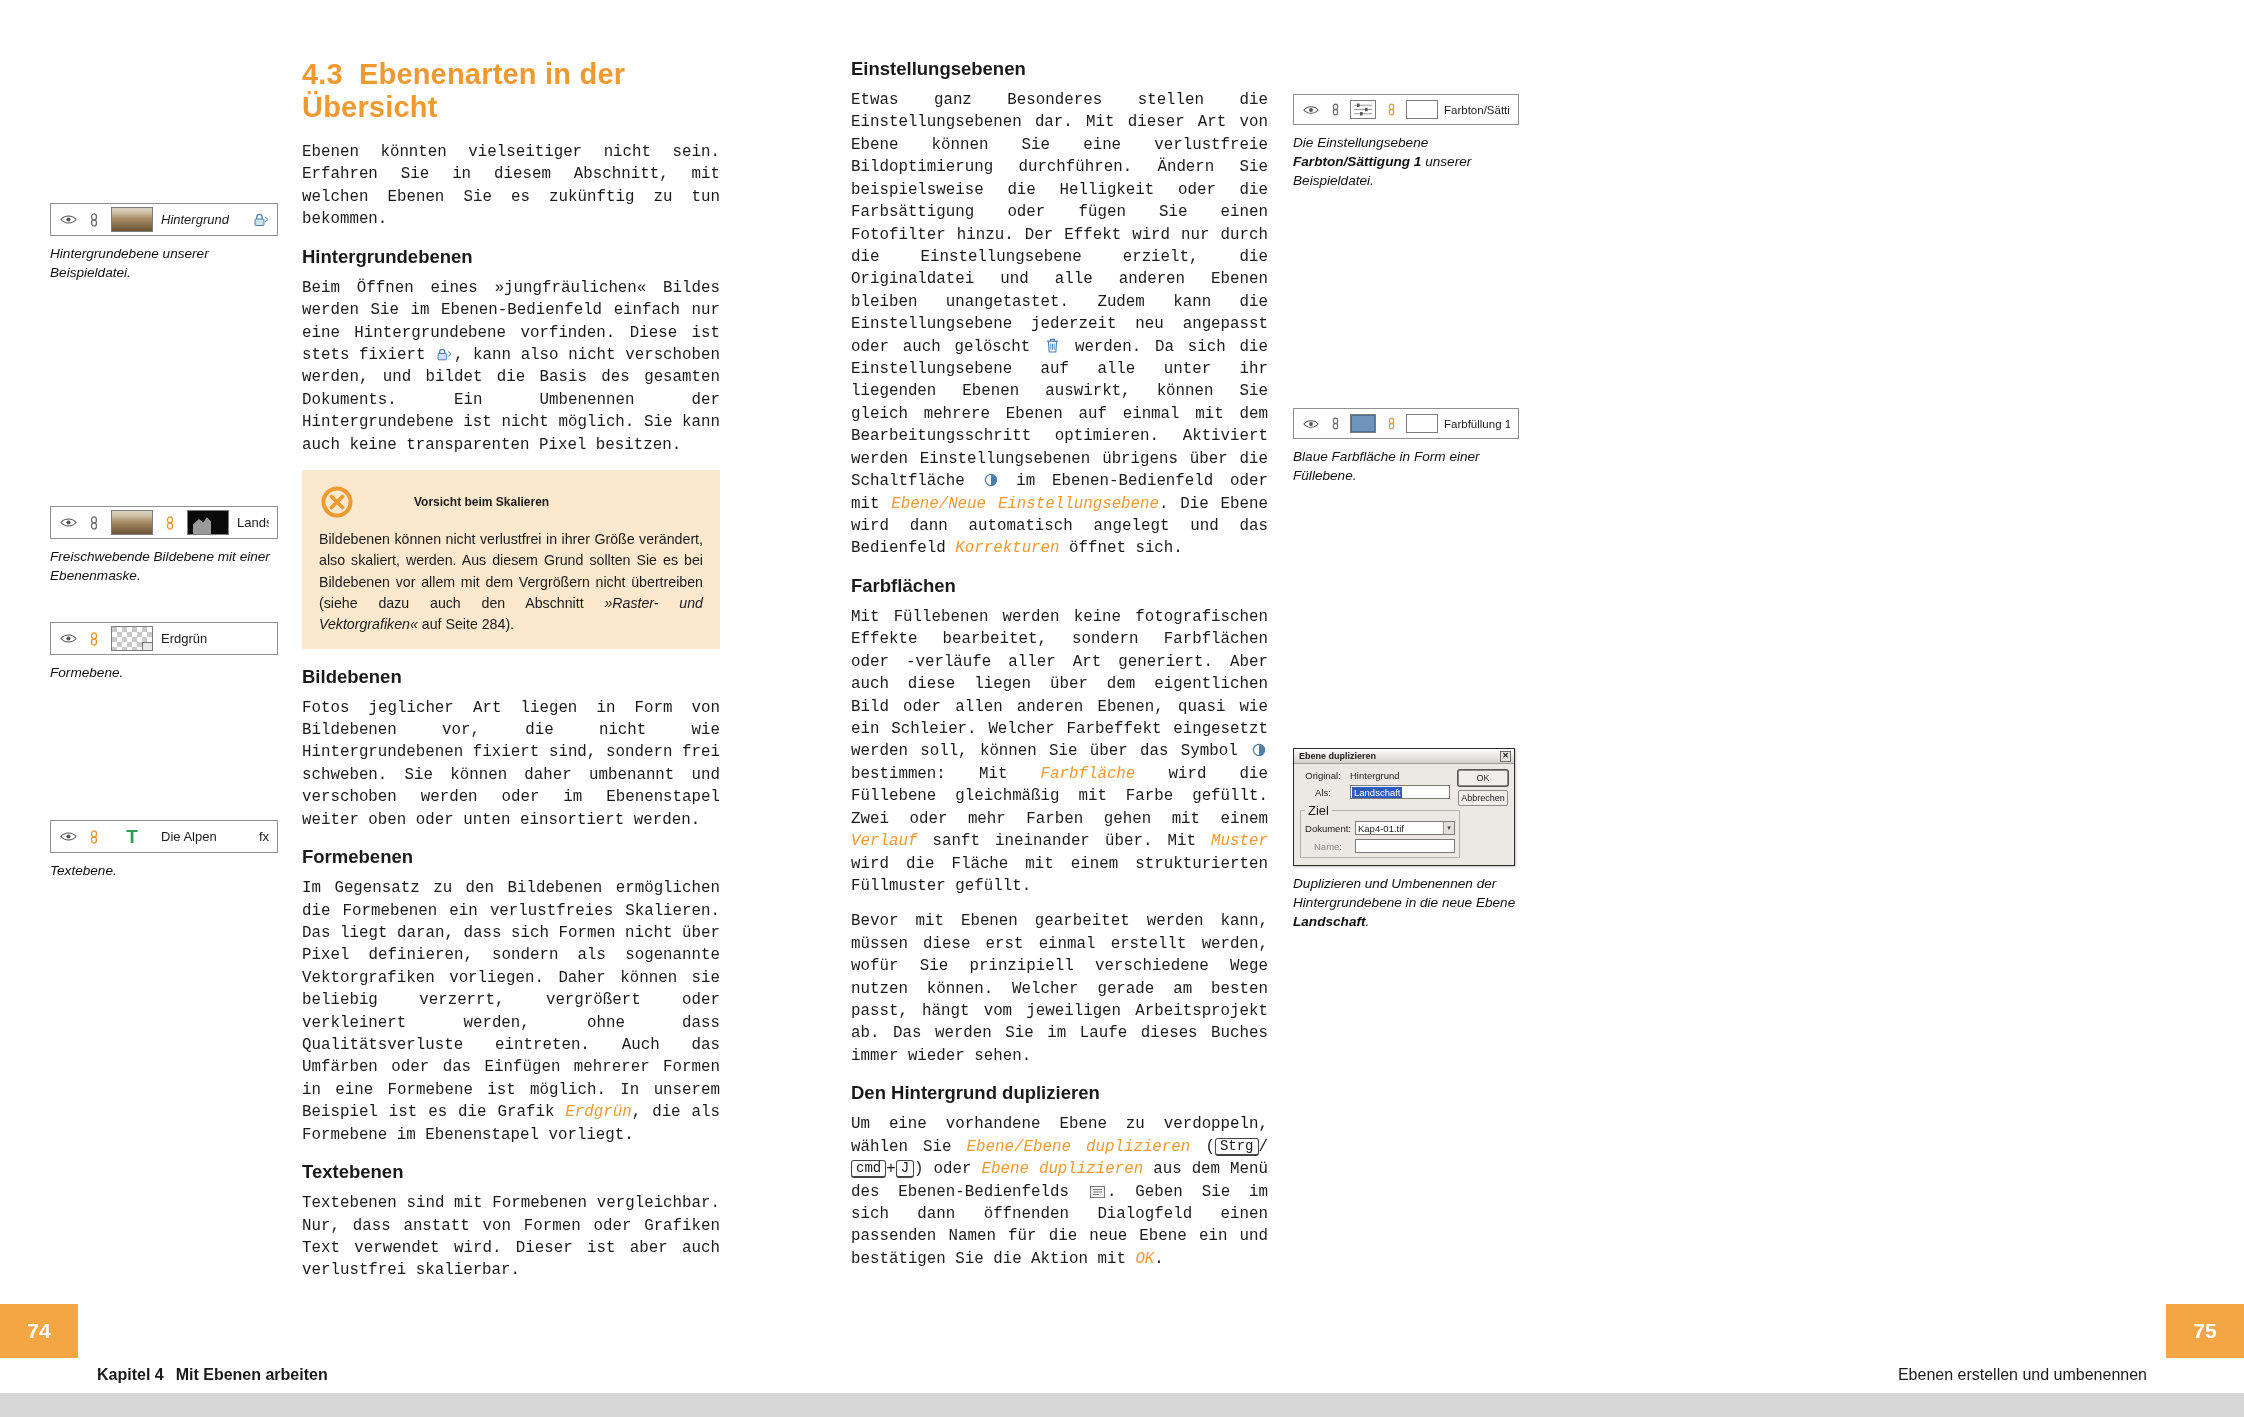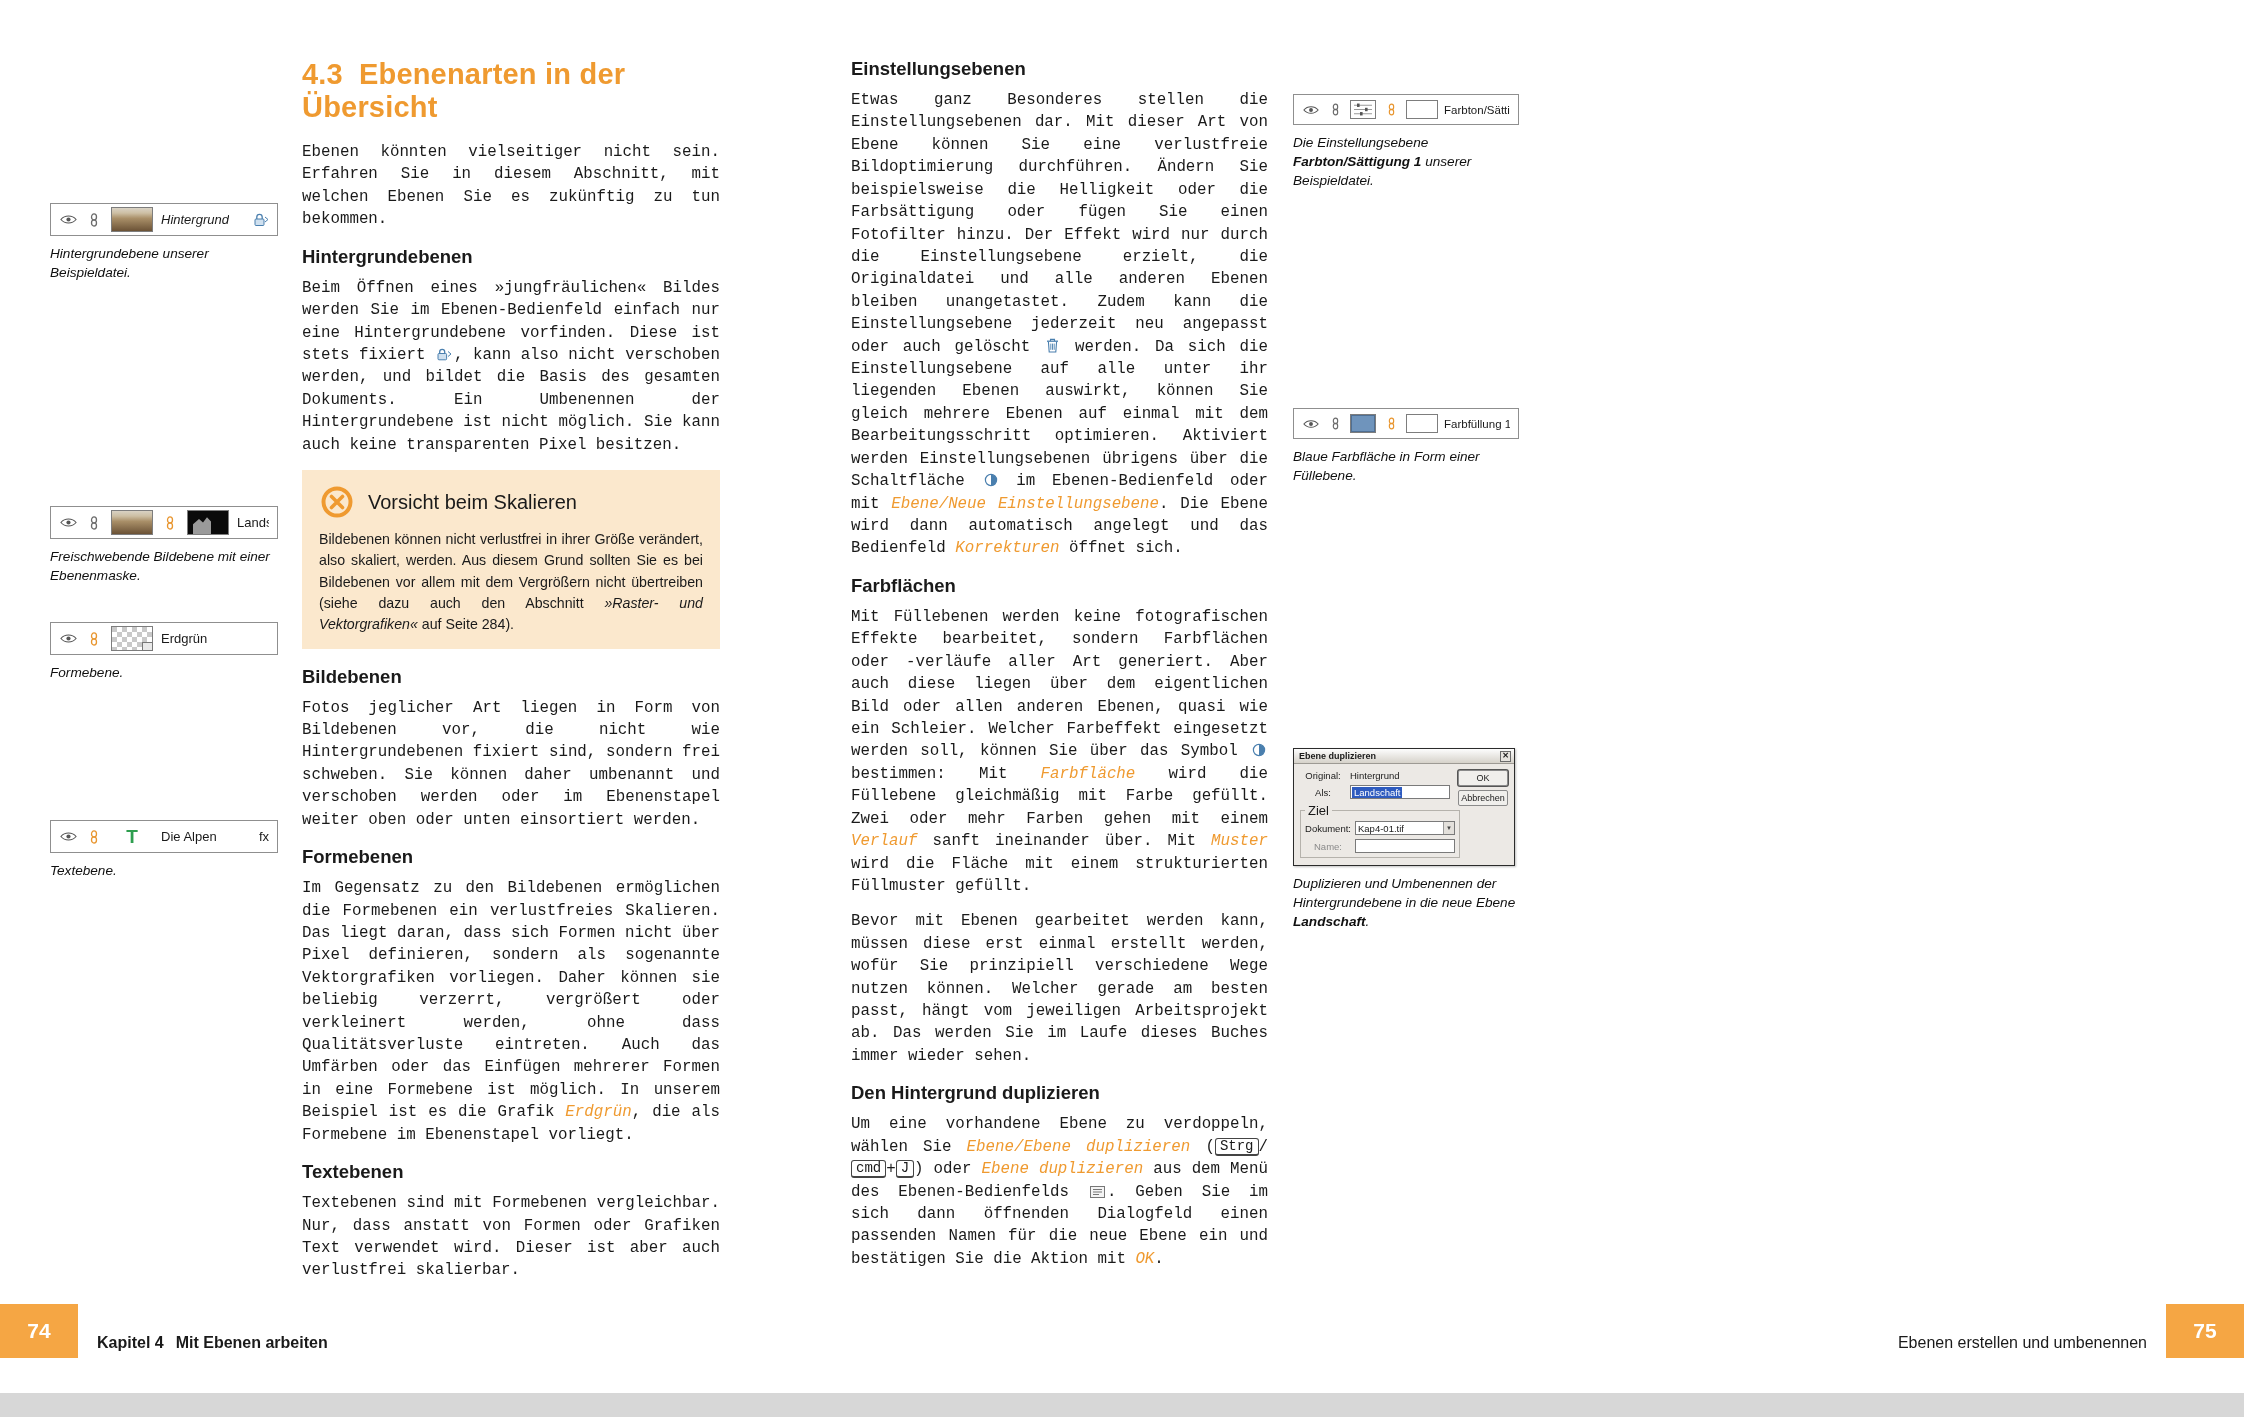--- a/index.html
+++ b/index.html
@@ -21,21 +21,21 @@
   
   .lcol { position:absolute; left:302px; top:58px; width:418px; }
   .rcol { position:absolute; left:851px; top:58px; width:417px; }
   .lmargin { position:absolute; left:50px; top:0; width:228px; }
   .rmargin { position:absolute; left:1293px; top:0; width:226px; }
 
   
   .warnbox { background:#FBE8CD; padding:14px 17px 13px; margin:14px 0 17px; }
   .warnhead { display:flex; align-items:center; gap:13px; margin-bottom:9px; }
   .warnicon { width:36px; height:36px; flex:0 0 auto; }
-  .warntitle { font-weight:normal; font-size:20px; }
+  .warntitle { font-weight:bold; font-size:12px;margin-left:46px; }
   .warntext { font-size:14.2px; line-height:1.5; text-align:justify; }
 
   
   .fig { position:absolute; left:0; width:100%; }
   .lrow { display:flex; align-items:center; height:33px; border:1px solid #8f8f8f; background:#fff;
           padding:0 8px; gap:8px; }
   .lrow.sm { height:31px; gap:6px; }
   .icoslot { display:inline-flex; align-items:center; justify-content:center; width:18px; flex:0 0 auto; }
   .chain { color:#6b6b6b; }
   .chain.orange { color:#E8952E; }
@@ -80,21 +80,21 @@
   .dlg-btns { position:absolute; right:6px; top:6px; display:flex; flex-direction:column; gap:4px; }
   .dlg-btn { width:50px; height:16px; font-size:9px; background:#f0efec; border:1px solid #8a8a8a;
              border-radius:2px; display:flex; align-items:center; justify-content:center; }
   .dlg-btn.default { box-shadow:0 0 0 1px #555; }
 
   
   .pagebox { position:absolute; top:1304px; height:54px; width:78px; background:#F5A644; color:#fff;
              font-weight:bold; font-size:21px; display:flex; align-items:center; justify-content:center; }
   .pagebox.left { left:0; }
   .pagebox.right { right:0; }
-  .footline { position:absolute; top:1316px; height:54px; display:flex; align-items:center; font-size:16px; }
+  .footline { position:absolute; top:1348px; height:54px; display:flex; align-items:center; font-size:16px; }
   .footline.left { left:97px; gap:12px; }
   .footline.right { right:97px; }
   .footline .bold { font-weight:bold; }
   .bottom-strip { position:absolute; left:0; top:1393px; width:100%; height:24px; background:#d7d7d7; }
 </style>
 </head>
 <body>
 
 <div class="spread">
 

